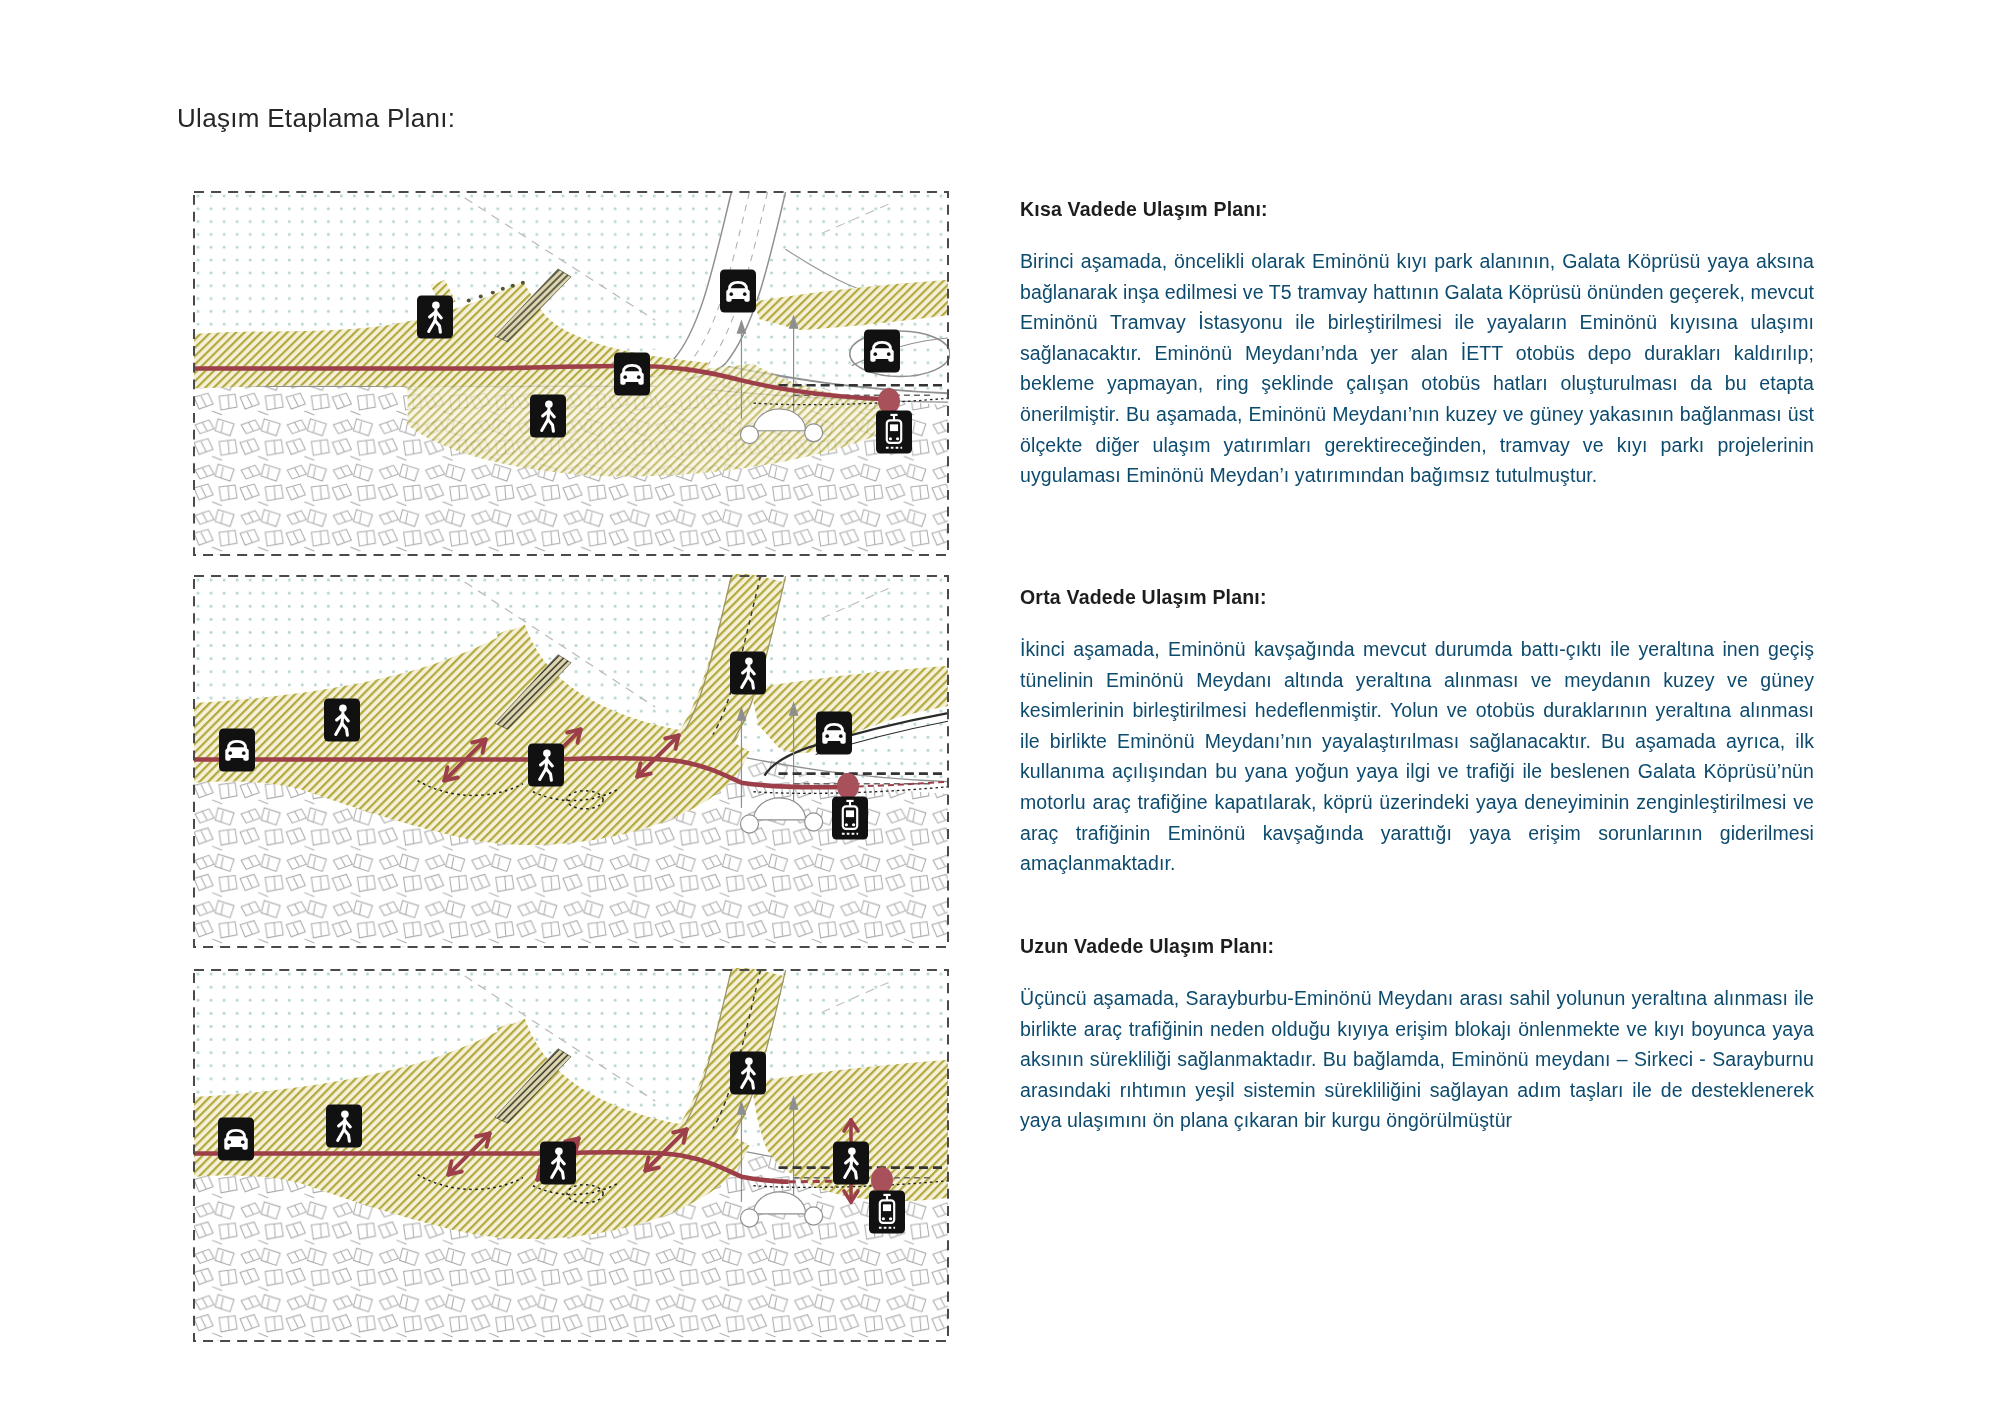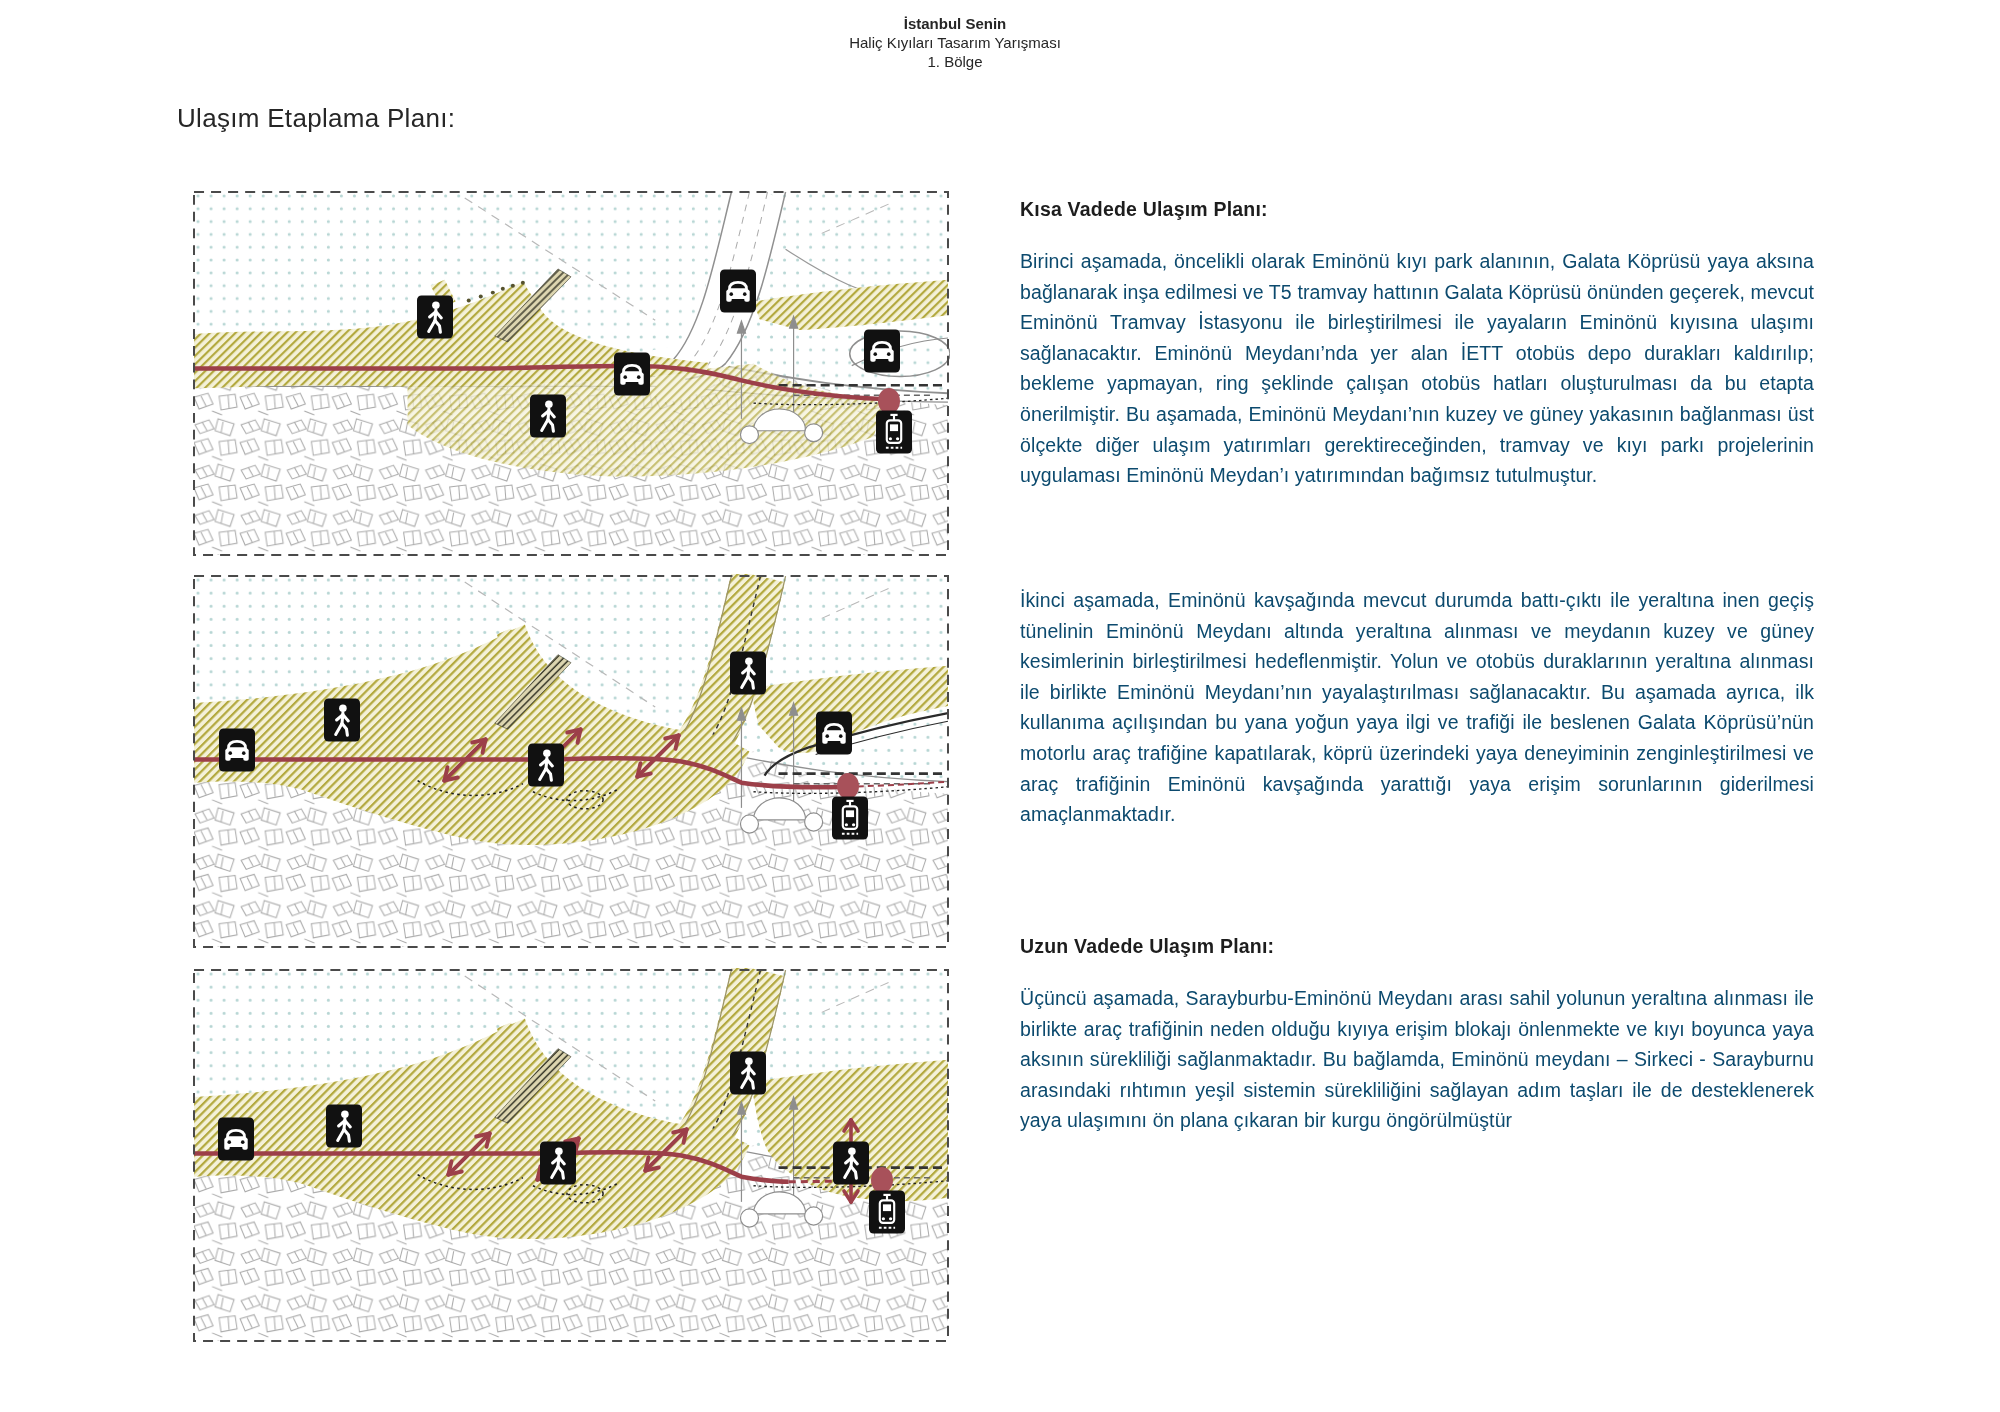--- a/index.html
+++ b/index.html
@@ -116,25 +116,20 @@
           <path d="M12 4 L19 15"></path>
         <path d="M12 86 L5 75"></path>
           <path d="M12 86 L19 75"></path>
       </g>
     </symbol>
   </defs>
 </svg>
 
 <div class="page">
 
-  <div class="board-header">
-    <div class="t1">İstanbul Senin</div>
-    <div class="t2">Haliç Kıyıları Tasarım Yarışması</div>
-    <div class="t3">1. Bölge</div>
-  </div>
 
   <div class="page-title">Ulaşım Etaplama Planı:</div>
 
   <div class="map" id="map-0">
     <svg class="map-base" viewBox="0 0 756 372" preserveAspectRatio="none">
       <rect x="2" y="2" width="752" height="368" fill="#ffffff"></rect>
       <rect x="2" y="2" width="752" height="205" fill="url(#dots)"></rect>
       <path d="M272,8 L462,132" stroke="#b8b8b8" stroke-width="1.2" stroke-dasharray="9 7" fill="none"></path>
       <path d="M628,44 L700,12" stroke="#b8b8b8" stroke-width="1" stroke-dasharray="9 7" fill="none"></path>
 
@@ -391,20 +386,21 @@
       <svg class="map-icon" style="width: 36px; height: 44px; left: 91.7%; top: 65%;">
         <use href="#sym-tram" width="100%" height="100%"></use>
       </svg>
     </div>
 
   <div class="section-text" id="sec-text-0">
     <h3 class="section-heading">Kısa Vadede Ulaşım Planı:</h3>
     <p class="section-body">Birinci aşamada, öncelikli olarak Eminönü kıyı park alanının, Galata Köprüsü yaya aksına bağlanarak inşa edilmesi ve T5 tramvay hattının Galata Köprüsü önünden geçerek, mevcut Eminönü Tramvay İstasyonu ile birleştirilmesi ile yayaların Eminönü kıyısına ulaşımı sağlanacaktır. Eminönü Meydanı’nda yer alan İETT otobüs depo durakları kaldırılıp; bekleme yapmayan, ring şeklinde çalışan otobüs hatları oluşturulması da bu etapta önerilmiştir. Bu aşamada, Eminönü Meydanı’nın kuzey ve güney yakasının bağlanması üst ölçekte diğer ulaşım yatırımları gerektireceğinden, tramvay ve kıyı parkı projelerinin uygulaması Eminönü Meydan’ı yatırımından bağımsız tutulmuştur.</p>
   </div>
   <div class="section-text" id="sec-text-1">
+    <h3 class="section-heading">Orta Vadede Ulaşım Planı:</h3>
     <p class="section-body">İkinci aşamada, Eminönü kavşağında mevcut durumda battı-çıktı ile yeraltına inen geçiş tünelinin Eminönü Meydanı altında yeraltına alınması ve meydanın kuzey ve güney kesimlerinin birleştirilmesi hedeflenmiştir. Yolun ve otobüs duraklarının yeraltına alınması ile birlikte Eminönü Meydanı’nın yayalaştırılması sağlanacaktır. Bu aşamada ayrıca, ilk kullanıma açılışından bu yana yoğun yaya ilgi ve trafiği ile beslenen Galata Köprüsü’nün motorlu araç trafiğine kapatılarak, köprü üzerindeki yaya deneyiminin zenginleştirilmesi ve araç trafiğinin Eminönü kavşağında yarattığı yaya erişim sorunlarının giderilmesi amaçlanmaktadır.</p>
   </div>
   <div class="section-text" id="sec-text-2">
     <h3 class="section-heading">Uzun Vadede Ulaşım Planı:</h3>
     <p class="section-body">Üçüncü aşamada, Sarayburbu-Eminönü Meydanı arası sahil yolunun yeraltına alınması ile birlikte araç trafiğinin neden olduğu kıyıya erişim blokajı önlenmekte ve kıyı boyunca yaya aksının sürekliliği sağlanmaktadır. Bu bağlamda, Eminönü meydanı – Sirkeci - Sarayburnu arasındaki rıhtımın yeşil sistemin sürekliliğini sağlayan adım taşları ile de desteklenerek yaya ulaşımını ön plana çıkaran bir kurgu öngörülmüştür</p>
   </div>
 
 </div>
 
 </body></html>

